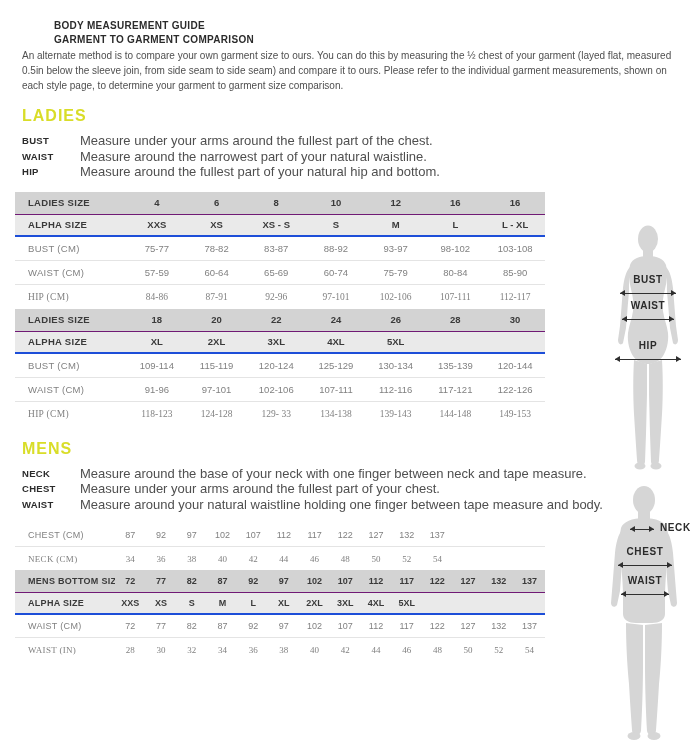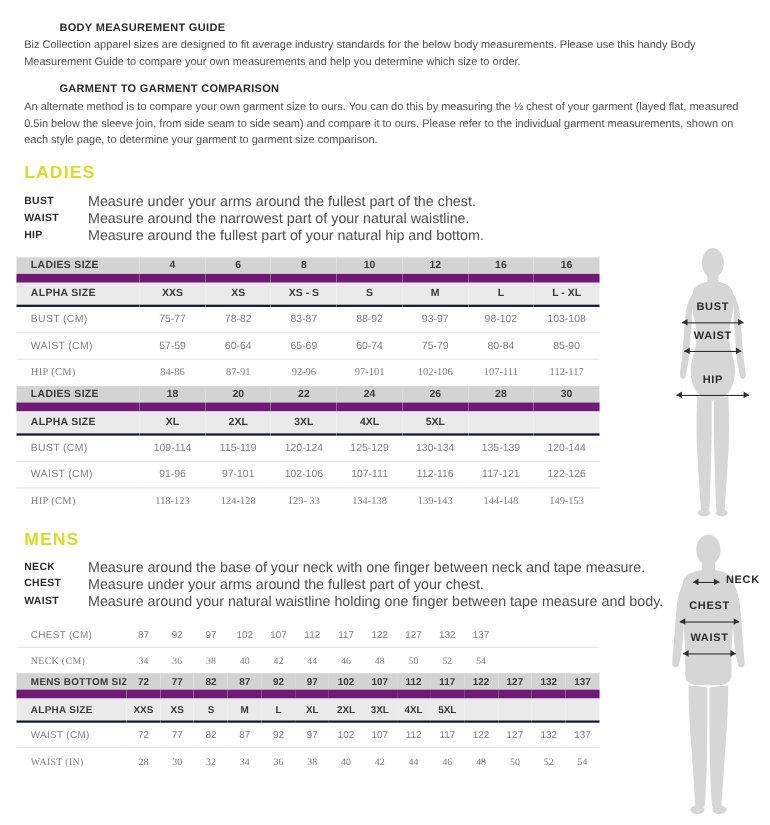--- a/index.html
+++ b/index.html
@@ -32,22 +32,22 @@
   .def-text { font-size: 13px; color: #4f4f4f; }
 
   .size-table {
     border-collapse: separate; border-spacing: 0; table-layout: fixed;
     width: 530px; margin: 0 0 0 15px;
   }
   .size-table th, .size-table td {
     font-size: 9.5px; text-align: center; padding: 0;
     overflow: hidden; white-space: nowrap;
   }
-  .row-head1 th { background: #d3d3d3; height: 23px; font-weight: 700; color: #3a3a3a; border-bottom: 8px solid #701a75; }
-  .row-head2 th { background: #eaeaea; height: 22px; font-weight: 700; color: #3a3a3a; border-bottom: 2px solid #0f172a; }
+  .row-head1 th { background: #d3d3d3; height: 23px; font-weight: 700; color: #3a3a3a; border-bottom: 1px solid #701a75; }
+  .row-head2 th { background: #eaeaea; height: 22px; font-weight: 700; color: #3a3a3a; border-bottom: 2px solid #1d4ed8; }
   .row-data td  { height: 24px; color: #818181; border-bottom: 1px solid #e4e4e4; }
   .size-table tr.row-data:last-child td { border-bottom: none; font-family: Liberation Serif, serif; }
   .lbl { text-align: left !important; padding-left: 13px !important; letter-spacing: .3px; }
   .cols7 .lbl  { width: 112px; }
   .cols14 .lbl { width: 100px; }
   .cols14 th, .cols14 td { font-size: 9px; }
   .mens-rows td { height: 23px; }
   .table-block { margin-top: 10px; }
 
   .figure { position: absolute; }
@@ -67,21 +67,20 @@
   }
   .arrow::before { left: 0; border-right: 5px solid #2f2f2f; }
   .arrow::after  { right: 0; border-left: 5px solid #2f2f2f; }
 </style>
 </head>
 <body>
 
 <div class="content">
 
   <div class="h-small">BODY MEASUREMENT GUIDE</div>
-  <div class="para">Biz Collection apparel sizes are designed to fit average industry standards for the below body measurements. Please use this handy Body Measurement Guide to compare your own measurements and help you determine which size to order.</div>
 
   <div class="h-small">GARMENT TO GARMENT COMPARISON</div>
   <div class="para">An alternate method is to compare your own garment size to ours. You can do this by measuring the ½ chest of your garment (layed flat, measured 0.5in below the sleeve join, from side seam to side seam) and compare it to ours. Please refer to the individual garment measurements, shown on each style page, to determine your garment to garment size comparison.</div>
 
   <div class="section-heading">LADIES</div>
 
   <div class="defs">
     <div class="def-row">
       <span class="def-term">BUST</span>
       <span class="def-text">Measure under your arms around the fullest part of the chest.</span>

